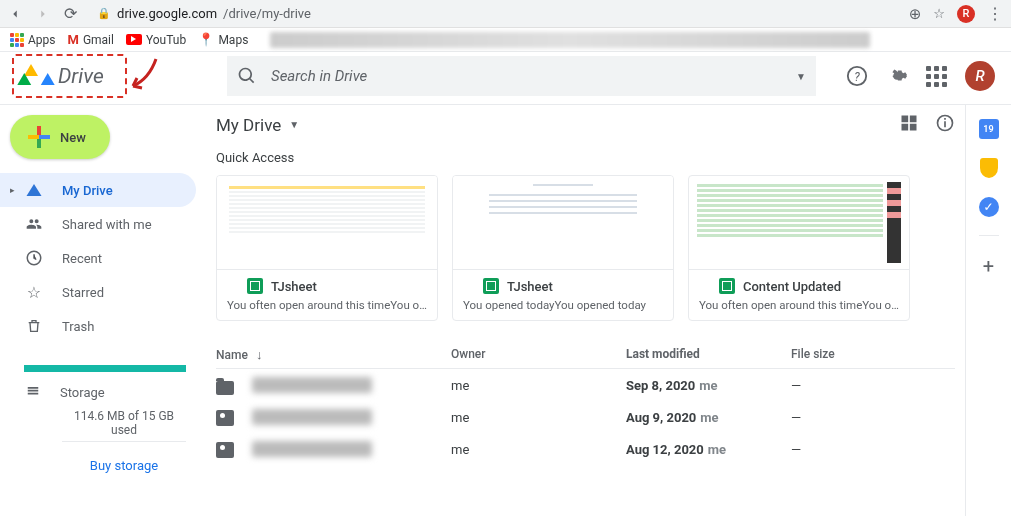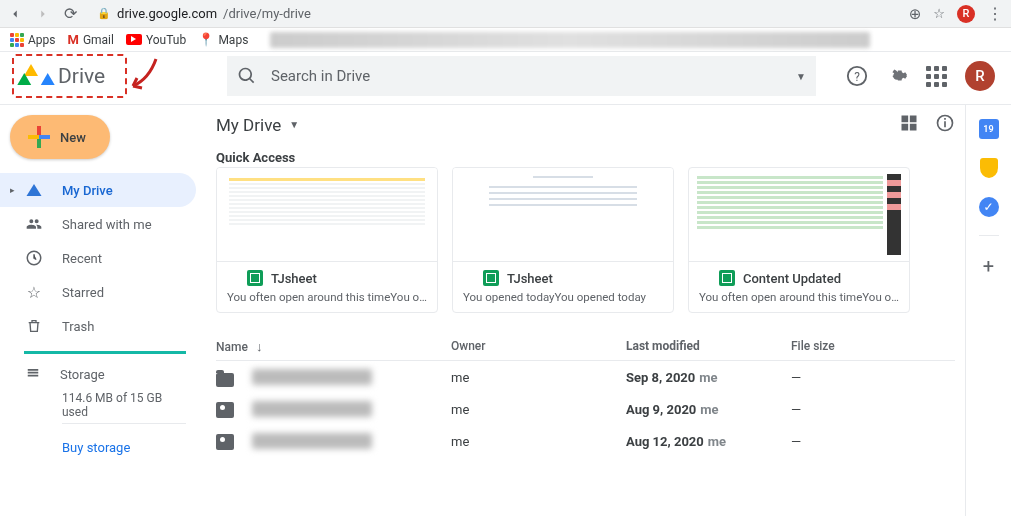--- a/index.html
+++ b/index.html
@@ -16,63 +16,63 @@
     .kebab{ color:#5f6368; font-size:16px;}
     .bookmarks{ height:24px; display:flex; align-items:center; gap:12px; padding:0 10px; font-size:12px; color:#3c4043; border-bottom:1px solid #e8eaed;}
     .bm{ display:flex; align-items:center; gap:4px; }
     .bm-dots{ width:14px; height:14px; display:grid; grid-template-columns:repeat(3,4px); grid-template-rows:repeat(3,4px); gap:1px;}
     .bm-dots span{ width:4px; height:4px; border-radius:1px;}
     .gmail-m{ color:#d93025; font-weight:bold; font-size:13px;}
     .yt{ width:16px; height:11px; background:#f00; border-radius:2px; position:relative;}
     .yt::after{ content:''; position:absolute; left:5px; top:2px; border-left:5px solid #fff; border-top:3.5px solid transparent; border-bottom:3.5px solid transparent;}
     .pin{ color:#ea4335; font-size:13px;}
     .blur-long{ width:600px; height:16px; background:linear-gradient(90deg,#ccc,#e0e0e0,#ccc); filter:blur(2px); border-radius:2px; margin-left:10px;}
-    .header{ height:48px; display:flex; align-items:center; padding:0 16px; }
+    .header{ height:48px; display:flex; align-items:center; padding:0 16px;font-style:italic; }
     .logo-box{ width:115px; height:44px; display:flex; align-items:center; gap:8px; border:2px dashed #d93025; border-radius:4px; margin-left:-4px; padding:0 8px; position:relative;}
     .drive-logo{ width:28px; height:24px; position:relative;}
     .tri-y{ position:absolute; left:2px; top:0; width:0; height:0; border-left:7px solid transparent; border-right:7px solid transparent; border-bottom:12px solid #ffba00;}
     .tri-g{ position:absolute; left:-3px; bottom:0; width:0; height:0; border-left:7px solid transparent; border-right:7px solid transparent; border-top:12px solid #00ac47; transform:rotate(-60deg);}
     .tri-b{ position:absolute; right:-3px; bottom:0; width:0; height:0; border-left:7px solid transparent; border-right:7px solid transparent; border-top:12px solid #2684fc; transform:rotate(60deg);}
     .logo-text{ font-size:21px; color:#5f6368;}
     .arrow-anno{ position:absolute; right:-36px; top:-2px; width:40px; height:40px; }
     .searchwrap{ margin-left:100px; flex:1; max-width:590px; height:40px; background:#f1f3f4; border-radius:0; display:flex; align-items:center; padding:0 10px; gap:14px;}
     .search-ic{ color:#5f6368; font-size:18px;}
     .search-text{ flex:1; color:#5f6368; font-size:15px;}
     .caret{ color:#5f6368; font-size:10px;}
     .hdr-right{ display:flex; align-items:center; gap:18px; margin-left:30px;}
     .hdr-ic{ width:22px; height:22px; color:#5f6368; display:flex; align-items:center; justify-content:center;}
     .apps-grid{ display:grid; grid-template-columns:repeat(3,5px); grid-template-rows:repeat(3,5px); gap:3px;}
     .apps-grid span{ background:#5f6368; border-radius:1px;}
     .avatar-lg{ width:30px; height:30px; border-radius:50%; background:#b1412f; color:#fff; display:flex; align-items:center; justify-content:center; font-size:15px; font-weight:500;}
     .divider{ height:1px; background:#e8eaed; margin-top:4px;}
     .body{ display:flex; height:calc(100% - 100px);}
     .sidebar{ width:210px; padding:8px 0;}
-    .new-btn{ margin:2px 0 14px 10px; width:100px; height:44px; border-radius:22px; box-shadow:0 1px 3px rgba(0,0,0,0.2); display:flex; align-items:center; gap:10px; padding:0 18px; background:#fdba74;}
+    .new-btn{ margin:2px 0 14px 10px; width:100px; height:44px; border-radius:22px; box-shadow:0 1px 3px rgba(0,0,0,0.2); display:flex; align-items:center; gap:10px; padding:0 18px; background:#bef264;}
     .plus{ width:22px; height:22px; position:relative;}
     .plus::before,.plus::after{ content:''; position:absolute; background:#34a853;}
     .plus::before{ left:9px; top:0; width:4px; height:22px; background:linear-gradient(#ea4335 50%,#34a853 50%);}
     .plus::after{ top:9px; left:0; height:4px; width:22px; background:linear-gradient(90deg,#fbbc04 50%,#4285f4 50%);}
     .new-text{ font-size:13px; color:#3c4043; font-weight:500;}
     .side-item{ height:34px; display:flex; align-items:center; gap:18px; padding:0 14px 0 24px; border-radius:0 17px 17px 0; margin-right:14px; color:#5f6368;}
     .side-item.active{ background:#e8f0fe; color:#1967d2; font-weight:500;}
     .side-item .ic{ width:20px; display:flex; justify-content:center; font-size:16px;}
     .side-item .lbl{ font-size:13px;}
     .tri-sm{ position:absolute; left:10px; font-size:9px; color:#5f6368;}
     .side-item.active{ position:relative; padding-left:24px;}
-    .storage-wrap{ margin:8px 24px; border-top:3px solid #14b8a6; padding-top:12px;}
+    .storage-wrap{ margin:22px 24px; border-top:7px solid #14b8a6; padding-top:12px;text-align:center;}
     .storage-row{ display:flex; align-items:center; gap:18px; color:#5f6368;}
     .storage-used{ font-size:12px; color:#5f6368; margin:8px 0 4px 38px;}
     .storage-line{ height:1px; background:#e8eaed; margin-left:38px;}
     .buy{ color:#1a73e8; font-size:13px; margin:16px 0 0 38px;}
     .main{ flex:1; padding:2px 10px 0 6px; overflow:hidden;}
     .crumb{ display:flex; align-items:center; justify-content:space-between; margin:6px 0 14px 0;}
     .crumb-left{ display:flex; align-items:center; gap:8px; font-size:17px; color:#3c4043;}
     .crumb-caret{ font-size:10px; color:#5f6368;}
     .crumb-right{ display:flex; gap:16px; color:#5f6368;}
-    .section-h{ font-size:13px; color:#3c4043; font-weight:700; margin-bottom:2px;}
+    .section-h{ font-size:13px; color:#3c4043; font-weight:400; margin-bottom:10px;}
     .cards{ display:flex; gap:14px; margin-bottom:20px;}
     .card{ width:222px; border:1px solid #e8eaed; border-radius:4px; overflow:hidden;}
     .thumb{ height:94px; background:#fff; border-bottom:1px solid #e8eaed; padding:8px 12px;}
     .sheet-thumb{ background:#fff;}
     .th-row{ height:2px; background:#f1f3f4; margin:2px 0;}
     .th-row.hdr{ background:#ffe082; height:3px;}
     .thumb-doc{ height:94px; background:#fff; padding:8px 36px; border-bottom:1px solid #e8eaed;}
     .doc-line{ height:2px; background:#d7dee6; margin:4px 0;}
     .card-meta{ padding:8px 10px;}
     .card-title{ display:flex; align-items:center; gap:8px; font-size:13px; color:#3c4043; font-weight:500;padding-left:20px;}

